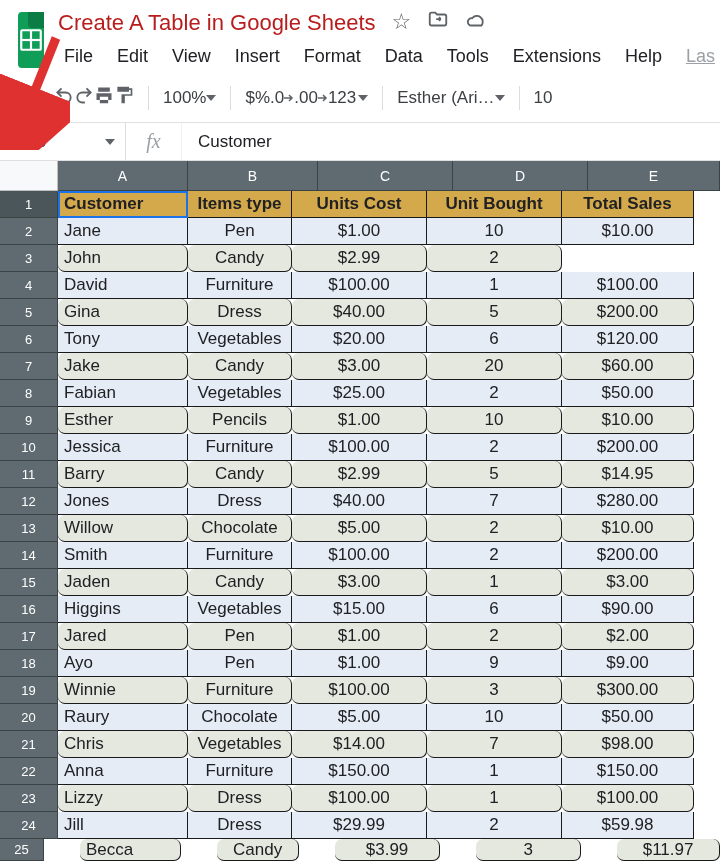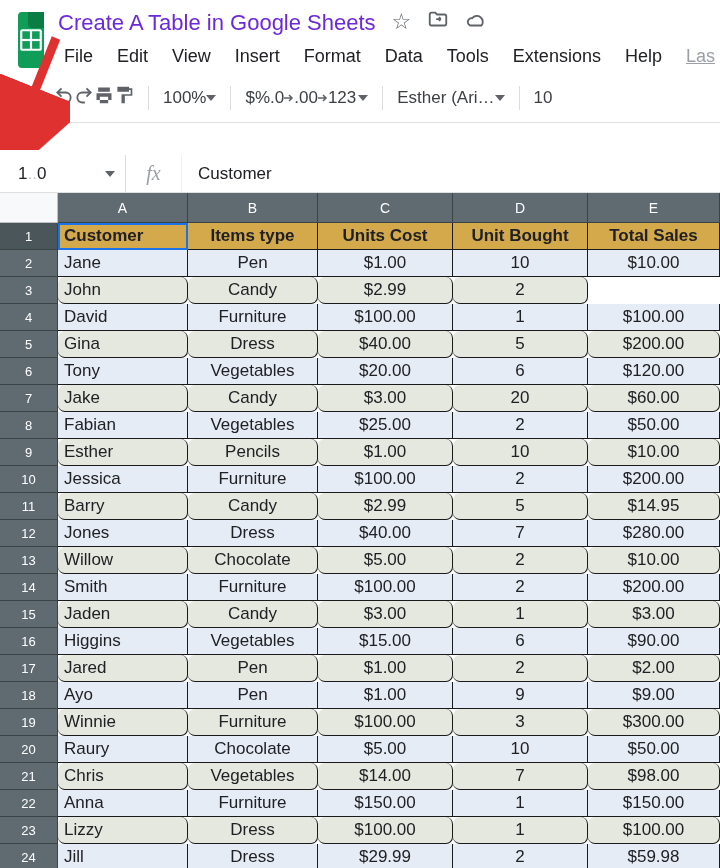--- a/index.html
+++ b/index.html
@@ -36,21 +36,21 @@
     width: 16px; height: 16px;
     background: #0a7c44;
     border-bottom-left-radius: 4px;
   }
   .logo svg { width: 26px; height: 26px; }
   .doc-head { display: flex; flex-direction: column; gap: 4px; }
   .doc-title-line { display: flex; align-items: center; gap: 12px; }
   .doc-title {
     font-size: 22px;
     font-weight: 400;
-    color: #6d28d9;
+    color: #b91c1c;
     padding: 2px 4px;
   }
   .doc-title-icons { display: flex; gap: 16px; color: #5f6368; }
   .doc-title-icons span { font-size: 22px; }
   .menu-bar { display: flex; gap: 4px; padding-left: 0px; }
   .menu-item {
     font-size: 18px;
     padding: 4px 10px;
     color: #202124;
     cursor: pointer;
@@ -76,21 +76,20 @@
     border-right: 5px solid transparent;
     border-top: 6px solid #5f6368;
     vertical-align: middle;
   }
   
   .fx-row {
     display: flex;
     align-items: center;
     border-bottom: 1px solid #e0e0e0;
     height: 38px;
-    margin-top: 32px;
   }
   .name-box {
     width: 126px;
     display: flex;
     align-items: center;
     justify-content: space-between;
     padding: 0 10px 0 18px;
     height: 100%;
     border-right: 1px solid #dadce0;
     font-size: 17px;
@@ -174,21 +173,21 @@
   }
   .row[data-row="1"] .cell {
     background: #d4a94b !important;
     font-weight: bold;
     justify-content: center;
   }
   .row[data-row="1"] .cell.col-A { justify-content: flex-start; }
   .row.alt-a .cell { background: #e6ecf5; }
   .row.alt-b .cell { background: #e4e8df; border-radius: 7px; }
   .cell.col-A { width: 130px; justify-content: flex-start; }
-  .cell.col-B { width: 130px; justify-content: center; }
+  .cell.col-B { width: 104px; justify-content: center; }
   .cell.col-C { width: 135px; justify-content: center; }
   .cell.col-D { width: 135px; justify-content: center; }
   .cell.col-E { width: 132px; justify-content: center; }
   .active-cell {
     position: absolute;
     border: 2px solid #1a73e8;
     pointer-events: none;
   }
   
   .arrow {

